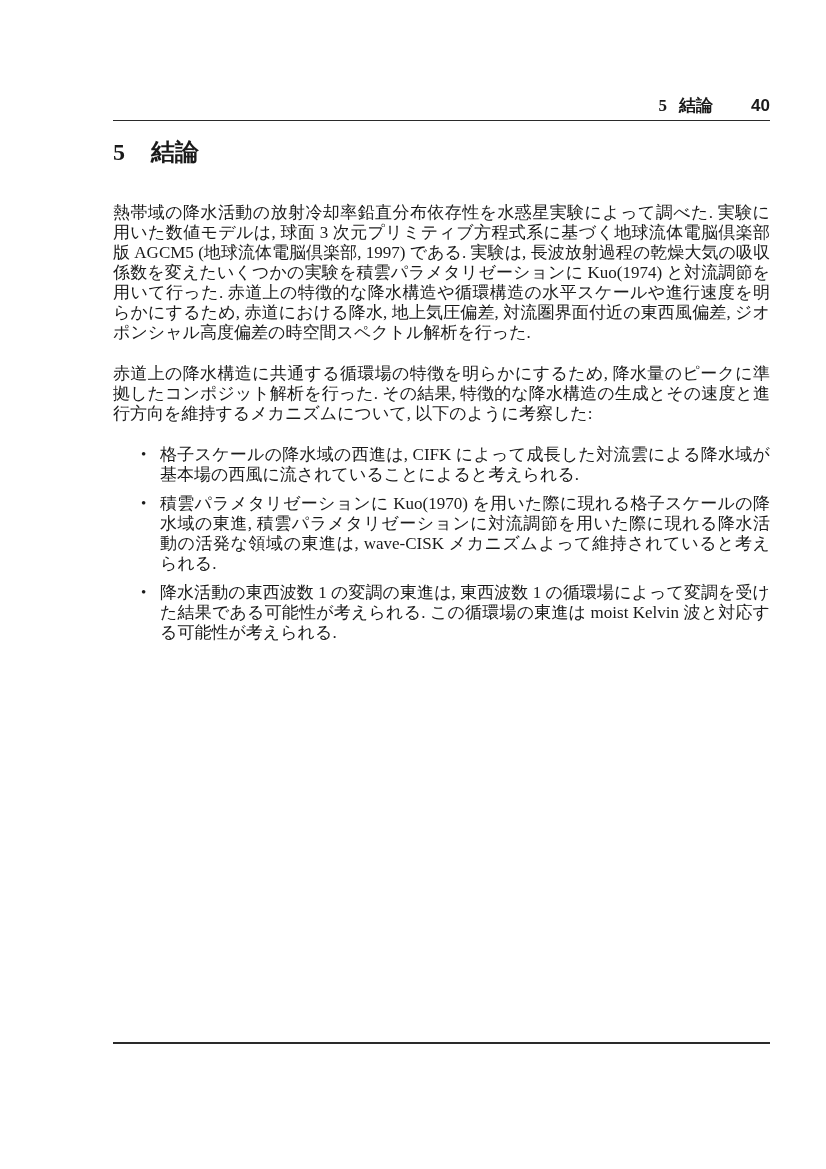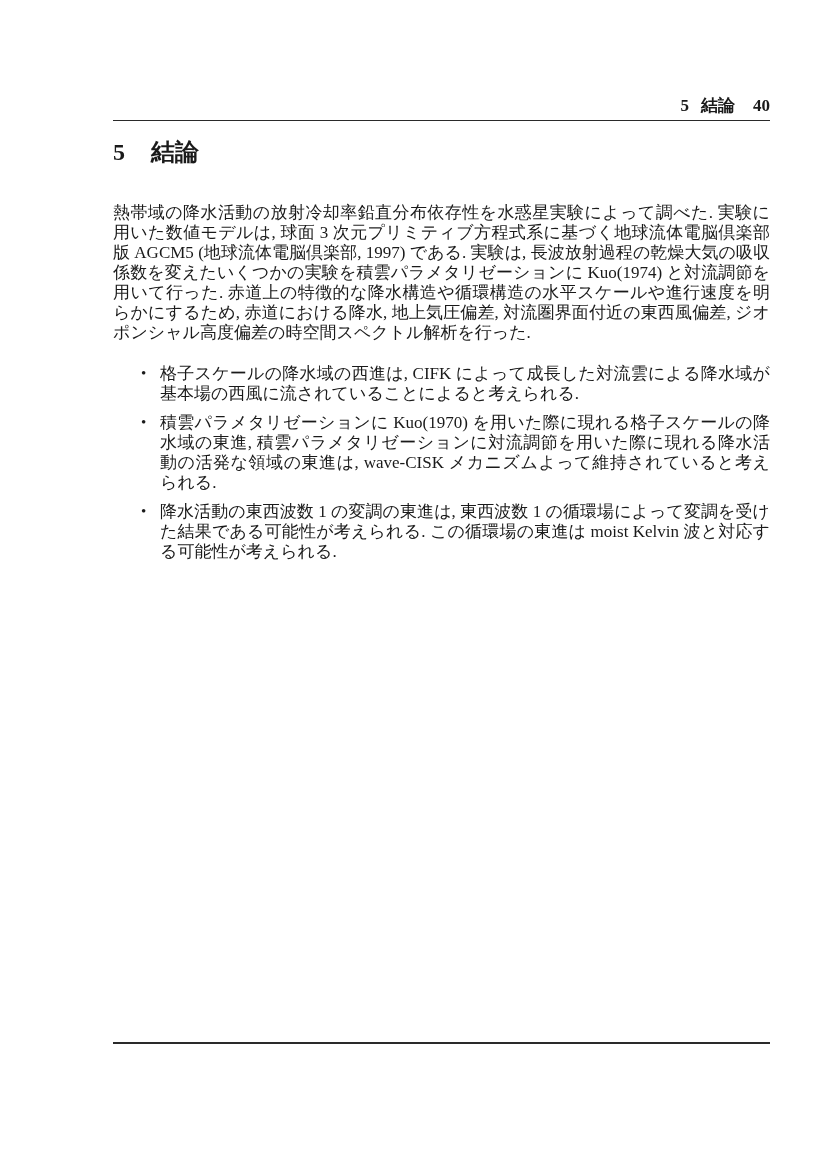--- a/index.html
+++ b/index.html
@@ -32,22 +32,22 @@
     align-items: baseline;
   }
   .rh-sec-num {
     font-family: "Liberation Serif", "DejaVu Serif", serif;
     margin-right: 12px;
   }
   .rh-sec-title {
     font-family: "Liberation Sans", "DejaVu Sans", sans-serif;
   }
   .rh-page {
-    margin-left: 18px;
-    font-family: Liberation Serif, serif;
+    margin-left: 38px;
+    font-family: Liberation Sans, sans-serif;
   }
   .header-rule {
     position: absolute;
     left: 113px;
     top: 120px;
     width: 657px;
     height: 1px;
     background: #2a2a2a;
   }
   .section-heading {
@@ -121,20 +121,21 @@
 
   <div class="header-rule"></div>
 
   <h1 class="section-heading">
     <span class="sec-num">5</span>
     <span class="sec-title">結論</span>
   </h1>
 
   <div class="body-text">
     <p>熱帯域の降水活動の放射冷却率鉛直分布依存性を水惑星実験によって調べた. 実験に用いた数値モデルは, 球面 3 次元プリミティブ方程式系に基づく地球流体電脳倶楽部版 AGCM5 (地球流体電脳倶楽部, 1997) である. 実験は, 長波放射過程の乾燥大気の吸収係数を変えたいくつかの実験を積雲パラメタリゼーションに Kuo(1974) と対流調節を用いて行った. 赤道上の特徴的な降水構造や循環構造の水平スケールや進行速度を明らかにするため, 赤道における降水, 地上気圧偏差, 対流圏界面付近の東西風偏差, ジオポンシャル高度偏差の時空間スペクトル解析を行った.</p>
+    <p>赤道上の降水構造に共通する循環場の特徴を明らかにするため, 降水量のピークに準拠したコンポジット解析を行った. その結果, 特徴的な降水構造の生成とその速度と進行方向を維持するメカニズムについて, 以下のように考察した:</p>
 
     <ul class="conclusion-list">
       <li>
         <span class="bullet-marker">•</span>
         <span>格子スケールの降水域の西進は, CIFK によって成長した対流雲による降水域が基本場の西風に流されていることによると考えられる.</span>
       </li>
       <li>
         <span class="bullet-marker">•</span>
         <span>積雲パラメタリゼーションに Kuo(1970) を用いた際に現れる格子スケールの降水域の東進, 積雲パラメタリゼーションに対流調節を用いた際に現れる降水活動の活発な領域の東進は, wave-CISK メカニズムよって維持されていると考えられる.</span>
       </li>

